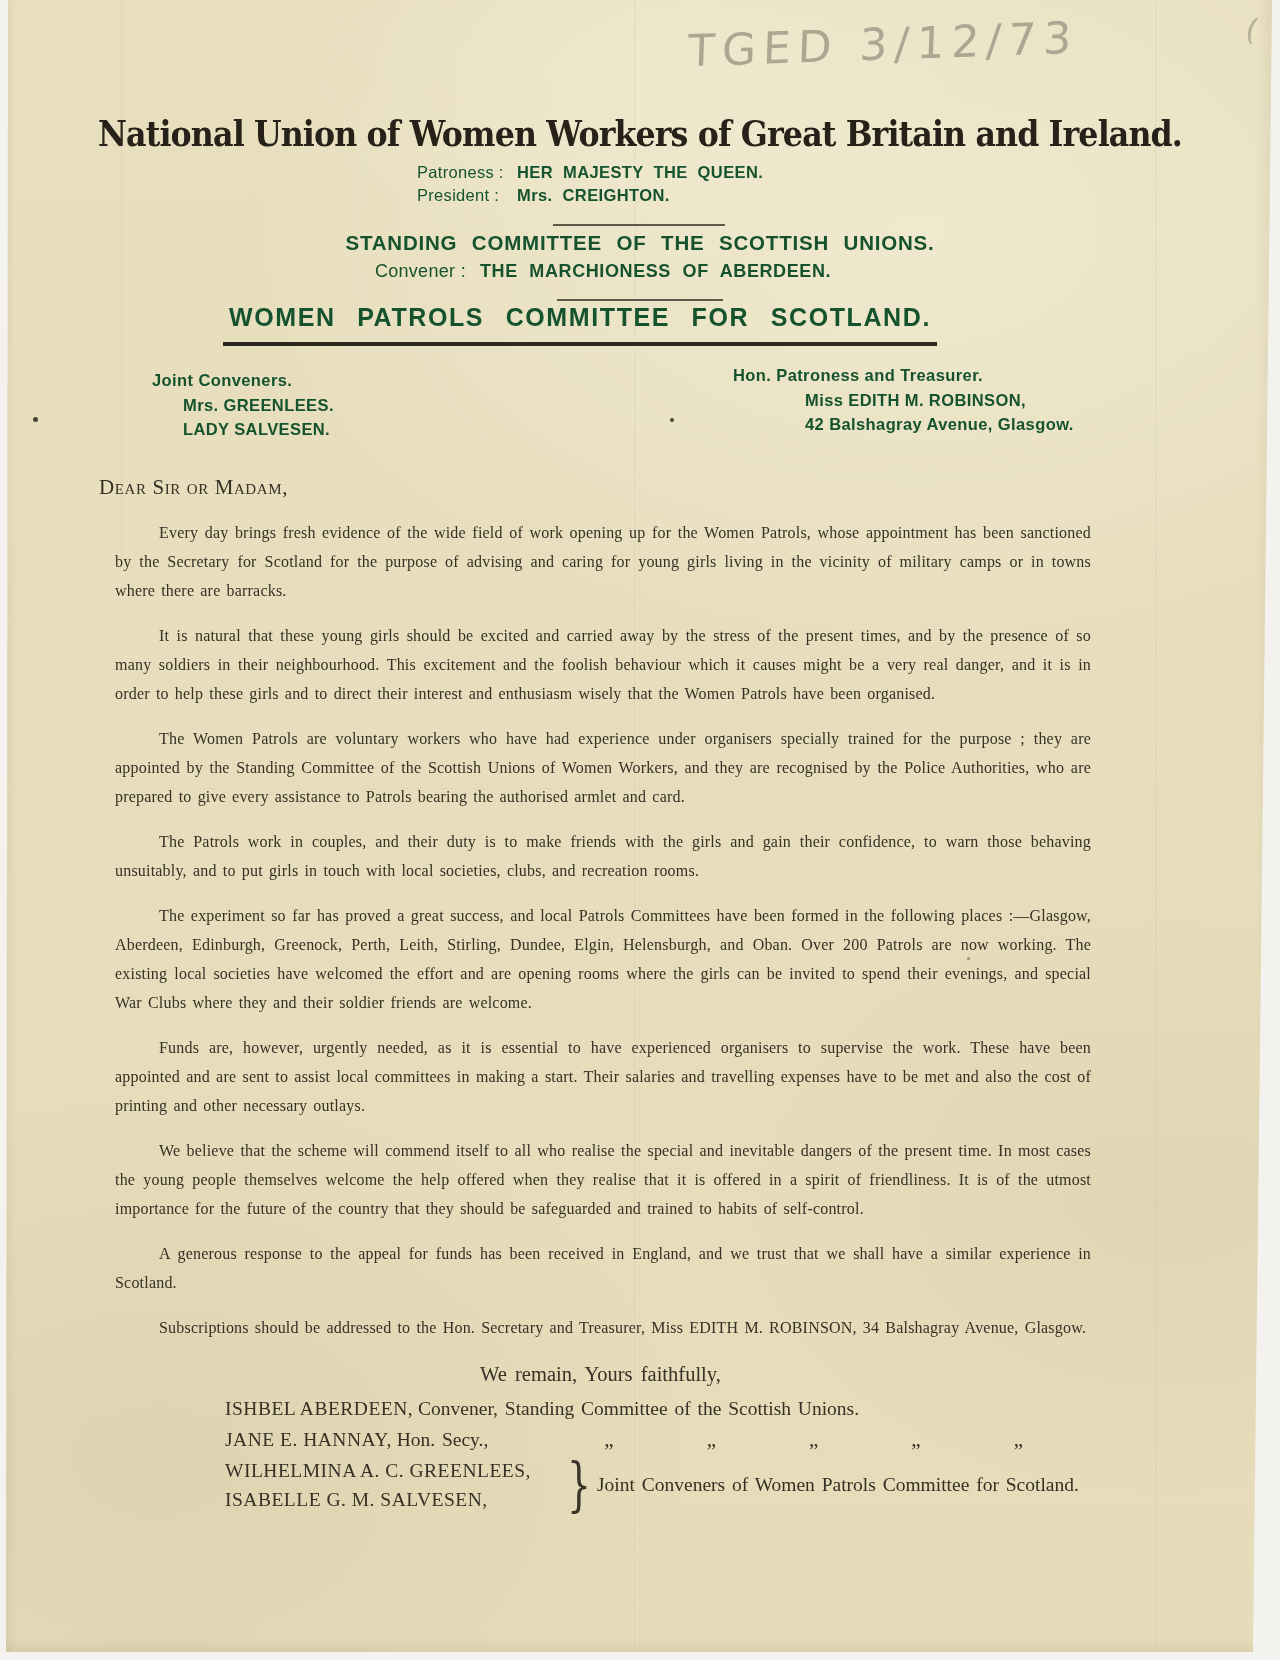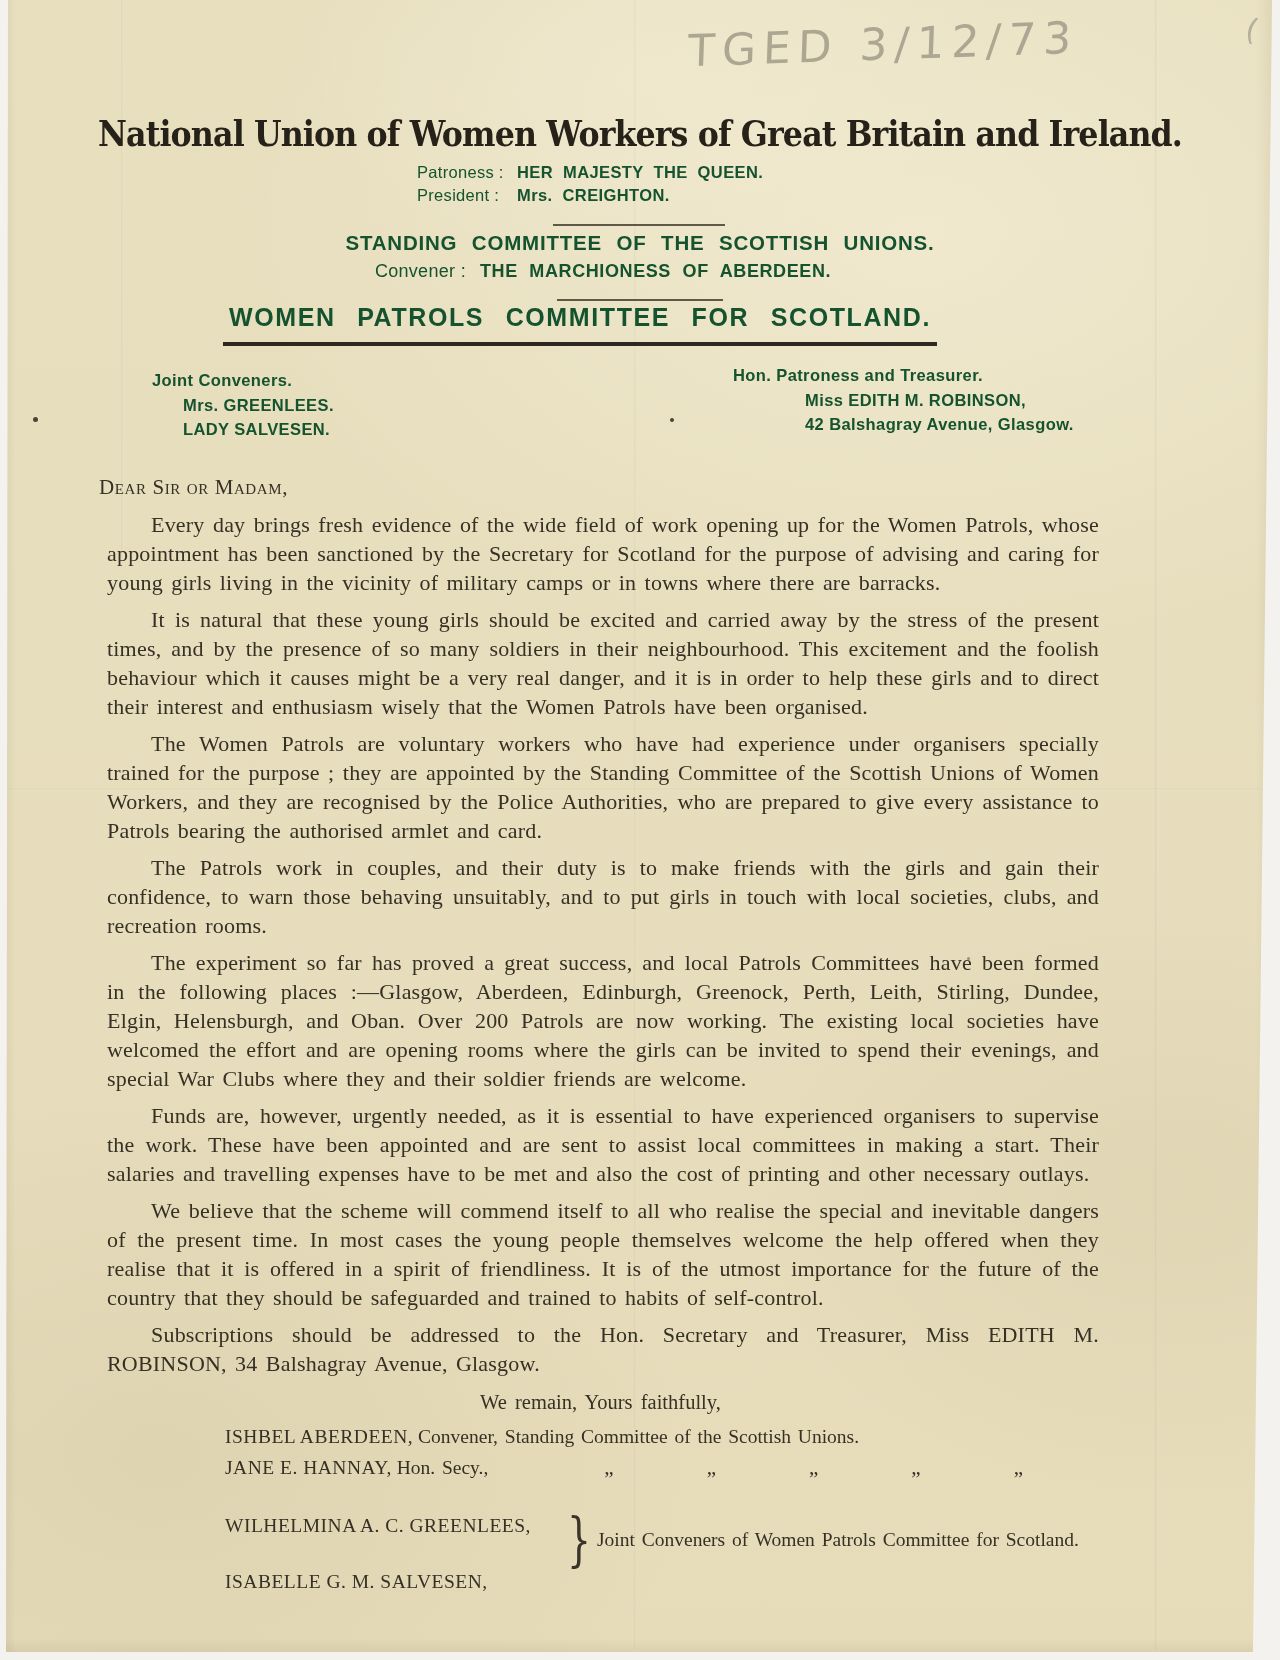--- a/index.html
+++ b/index.html
@@ -88,33 +88,33 @@
   .officer-left .names{margin-left:31px;}
   .officer-right{position:absolute;left:733px;top:363px;font-size:16.5px;line-height:24.5px;font-weight:700;letter-spacing:.4px;}
   .officer-right .ind{margin-left:72px;}
 
   
   .letter{position:absolute;left:99px;top:472px;width:1008px;
     font-family:"Liberation Serif", serif;color:#363025;}
   .place{font-size:21px;line-height:26px;text-align:right;padding-right:16px;
     font-variant:small-caps;letter-spacing:.6px;}
   .salutation{font-size:21px;line-height:30px;font-variant:small-caps;letter-spacing:.6px;}
-  .para{margin:8px;text-indent:44px;text-align:justify;
-    font-size:22px;line-height:29px;letter-spacing:.2px;word-spacing:.12em;font-family:Liberation Serif, serif;}
+  .para{margin:16px;text-indent:44px;text-align:justify;
+    font-size:16px;line-height:29px;letter-spacing:.2px;word-spacing:.12em;font-family:Liberation Serif, serif;}
   .closing{font-size:20.5px;line-height:32px;margin:2px 0 2px 381px;word-spacing:.15em;}
 
   .sigs{margin-left:126px;margin-top:4px;font-size:19.5px;}
   .sig-row{line-height:30px;white-space:nowrap;}
   .sig-name{letter-spacing:.5px;}
   .sig-role{word-spacing:.1em;}
   .dittos span{display:inline-block;margin-left:93px;font-size:21px;}
   .dittos span:first-child{margin-left:116px;}
   .brace-row{display:flex;align-items:center;margin-top:1px;}
   .sig-pair{width:342px;}
-  .sig-pair div{line-height:29px;white-space:nowrap;margin-top:27px;}
+  .sig-pair div{line-height:29px;white-space:nowrap;}
   .brace{
     font-family:"DejaVu Serif", serif;font-size:58px;font-weight:400;
     line-height:58px;transform:scaleX(.65);transform-origin:left center;
     color:#3a3429;width:24px;
   }
   .joint-role{padding-left:6px;font-size:19.5px;word-spacing:.1em;}
 </style>
 </head>
 <body>
 
@@ -175,20 +175,21 @@
     <div class="letter">
       <div class="salutation">Dear Sir or Madam,</div>
 
       <p class="para">Every day brings fresh evidence of the wide field of work opening up for the Women Patrols, whose appointment has been sanctioned by the Secretary for Scotland for the purpose of advising and caring for young girls living in the vicinity of military camps or in towns where there are barracks.</p>
       <p class="para">It is natural that these young girls should be excited and carried away by the stress of the present times, and by the presence of so many soldiers in their neighbourhood. This excitement and the foolish behaviour which it causes might be a very real danger, and it is in order to help these girls and to direct their interest and enthusiasm wisely that the Women Patrols have been organised.</p>
       <p class="para">The Women Patrols are voluntary workers who have had experience under organisers specially trained for the purpose ; they are appointed by the Standing Committee of the Scottish Unions of Women Workers, and they are recognised by the Police Authorities, who are prepared to give every assistance to Patrols bearing the authorised armlet and card.</p>
       <p class="para">The Patrols work in couples, and their duty is to make friends with the girls and gain their confidence, to warn those behaving unsuitably, and to put girls in touch with local societies, clubs, and recreation rooms.</p>
       <p class="para">The experiment so far has proved a great success, and local Patrols Committees have been formed in the following places :—Glasgow, Aberdeen, Edinburgh, Greenock, Perth, Leith, Stirling, Dundee, Elgin, Helensburgh, and Oban. Over 200 Patrols are now working. The existing local societies have welcomed the effort and are opening rooms where the girls can be invited to spend their evenings, and special War Clubs where they and their soldier friends are welcome.</p>
       <p class="para">Funds are, however, urgently needed, as it is essential to have experienced organisers to supervise the work. These have been appointed and are sent to assist local committees in making a start. Their salaries and travelling expenses have to be met and also the cost of printing and other necessary outlays.</p>
       <p class="para">We believe that the scheme will commend itself to all who realise the special and inevitable dangers of the present time. In most cases the young people themselves welcome the help offered when they realise that it is offered in a spirit of friendliness. It is of the utmost importance for the future of the country that they should be safeguarded and trained to habits of self-control.</p>
+      <p class="para">A generous response to the appeal for funds has been received in England, and we trust that we shall have a similar experience in Scotland.</p>
       <p class="para">Subscriptions should be addressed to the Hon. Secretary and Treasurer, Miss EDITH M. ROBINSON, 34 Balshagray Avenue, Glasgow.</p>
 
       <div class="closing">We remain, Yours faithfully,</div>
 
       <div class="sigs">
         <div class="sig-row">
           <span class="sig-name">ISHBEL ABERDEEN,</span>
           <span class="sig-role">Convener, Standing Committee of the Scottish Unions.</span>
         </div>
         <div class="sig-row">

